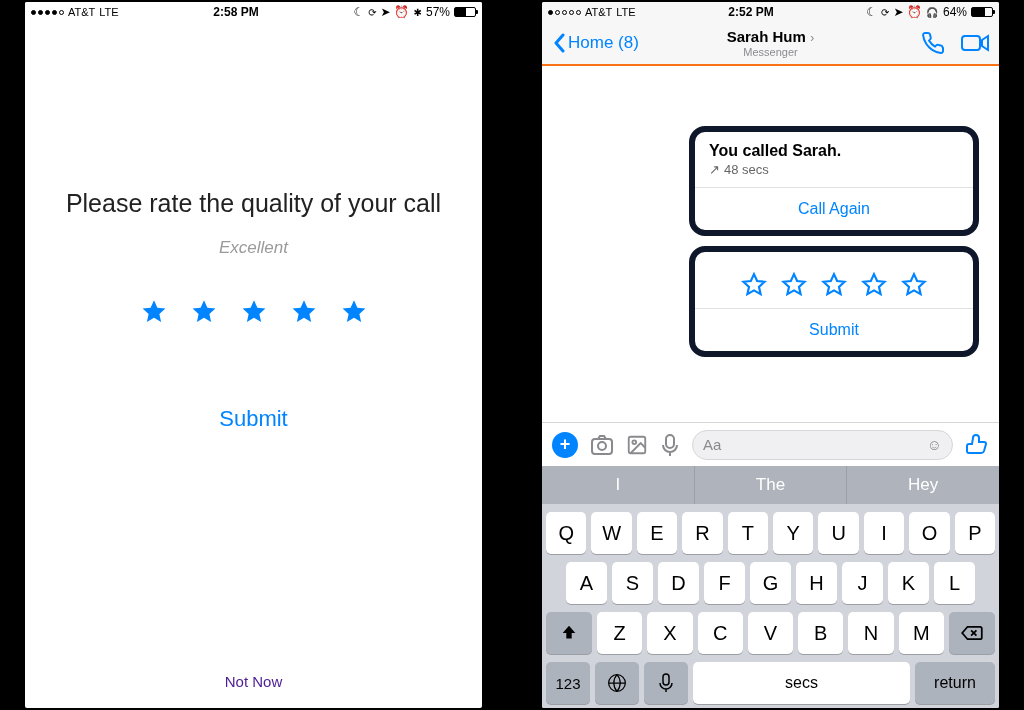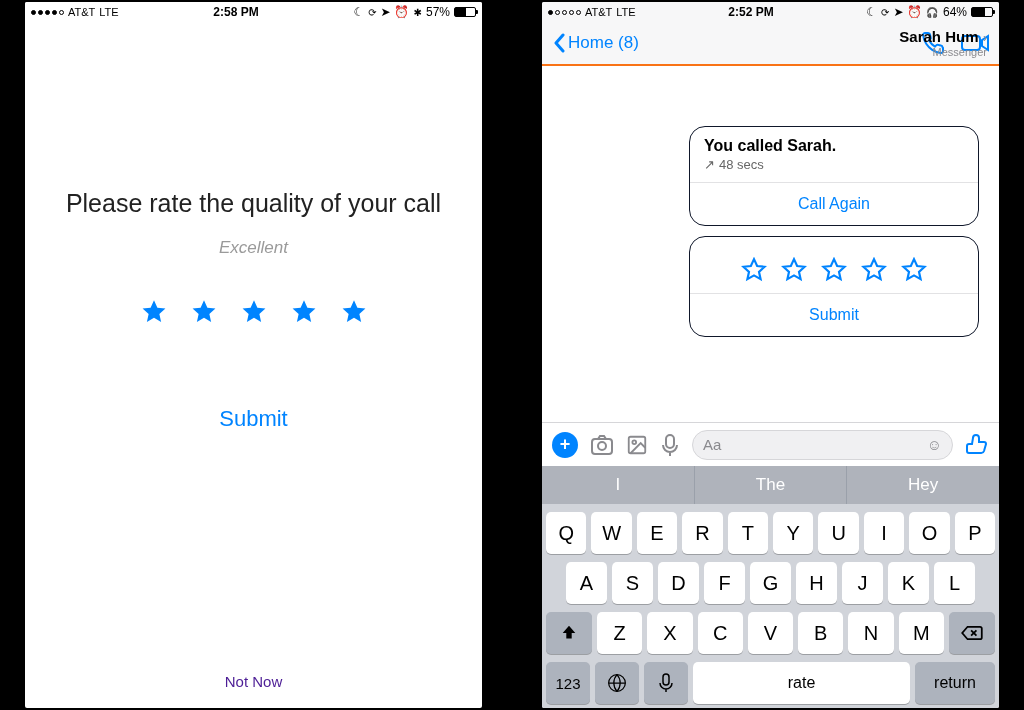--- a/index.html
+++ b/index.html
@@ -96,38 +96,38 @@
     align-items: center;
     padding: 0 10px;
     position: relative;
   }
   .nav-back {
     color: #0084ff;
     font-size: 17px;
     display: flex; align-items: center; gap: 2px;
   }
   .nav-title-wrap {
-    position: absolute; left: 0; right: 12px; text-align: right;
+    position: absolute; left: 0; right: 0; text-align: center;
     pointer-events: none;
   }
   .nav-title { font-size: 15px; font-weight: 600; color: #000; }
   .nav-sub { font-size: 11px; color: #8a8a8e; }
   .nav-actions { margin-left: auto; display: flex; gap: 16px; color: #0084ff; }
   .chat-area {
     flex: 1;
     background: #fff;
     padding: 60px 20px 10px;
     display: flex;
     flex-direction: column;
     align-items: flex-end;
     gap: 10px;
   }
   .bubble {
     width: 290px;
-    border: 1px solid #0f172a;
+    border: 6px solid #0f172a;
     border-radius: 16px;
     background: #fff;
     overflow: hidden;
   }
   .bubble .row {
     padding: 10px 14px;
   }
   .bubble .sep { border-top: 1px solid #e2e2e4; }
   .call-title { font-weight: 700; font-size: 16px; }
   .call-meta { font-size: 13px; color: #666; display: flex; align-items: center; gap: 4px; margin-top: 2px;}
@@ -412,17 +412,17 @@
             <circle cx="12" cy="12" r="10"></circle>
             <path d="M2 12h20M12 2a15 15 0 0 1 0 20M12 2a15 15 0 0 0 0 20"></path>
           </svg>
       </div>
       <div class="key icon">
         <svg width="14" height="20" viewBox="0 0 14 20" fill="none" stroke="#000" stroke-width="1.5">
             <rect x="4" y="1" width="6" height="11" rx="3"></rect>
             <path d="M1 10a6 6 0 0 0 12 0M7 16v3"></path>
           </svg>
       </div>
-      <div class="key space">rate</div>
+      <div class="key space">secs</div>
       <div class="key return">return</div>
     </div>
   </div>
 </div>
 
 </body></html>

